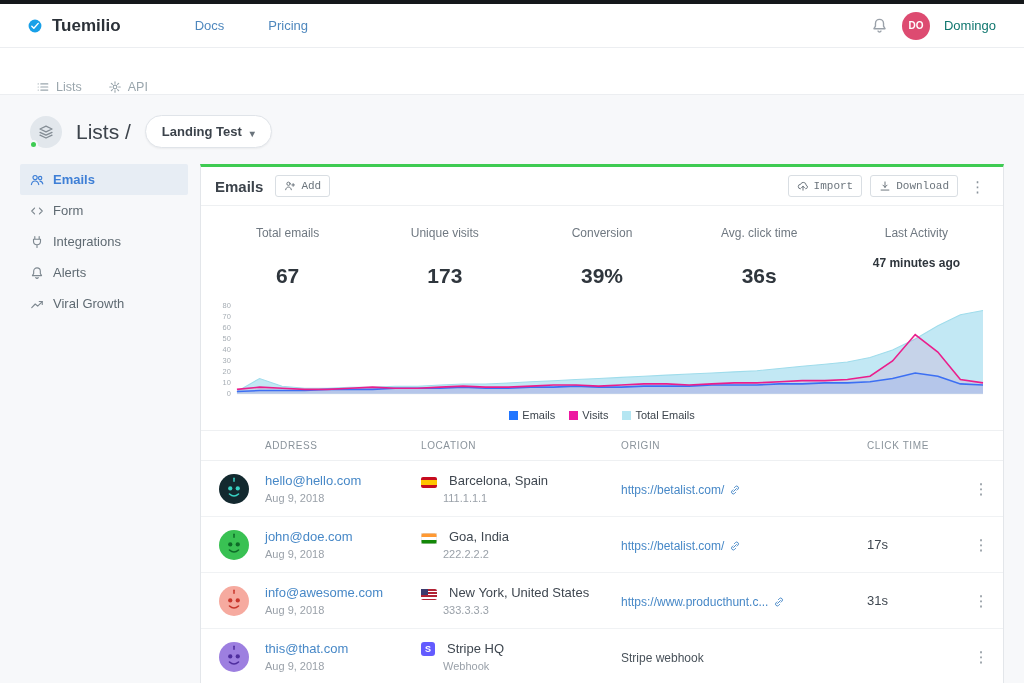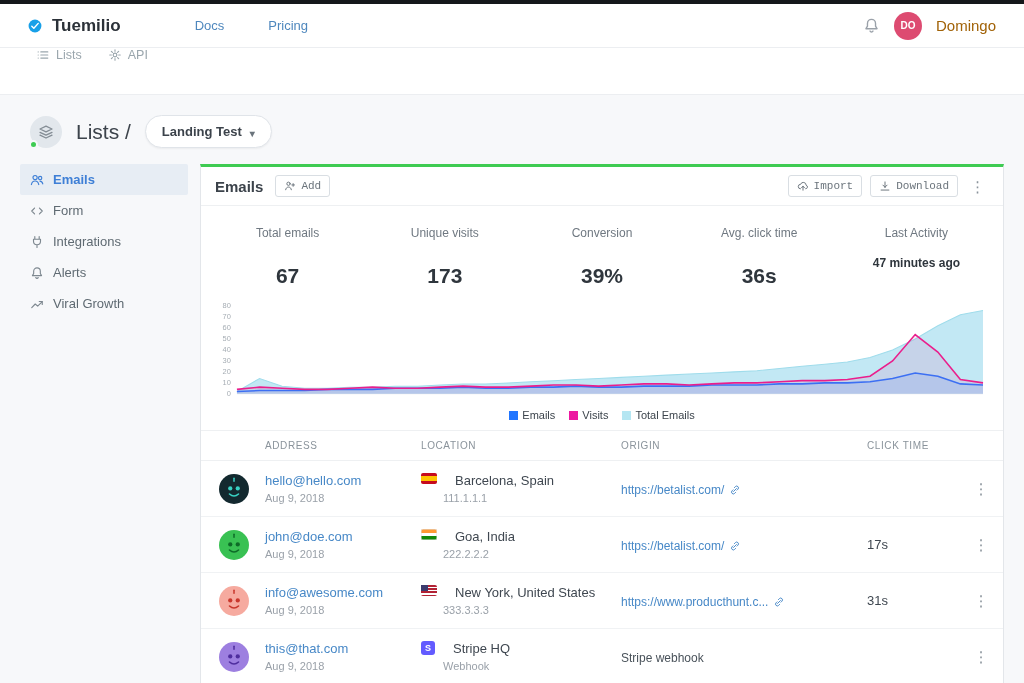--- a/index.html
+++ b/index.html
@@ -11,22 +11,22 @@
   .logo svg{width:30px;height:30px;display:block}
   .brand-name{font-size:17px;font-weight:700;color:#2b3138}
   .appnav{display:flex;gap:44px;margin-left:74px}
   .appnav a{color:#4e87bd;font-size:13px;text-decoration:none;cursor:pointer}
   .appbar-right{margin-left:auto;display:flex;align-items:center;gap:14px}
   .icn{display:inline-flex;align-items:center;justify-content:center;color:inherit}
   .icn svg{width:14px;height:14px;display:block}
   .icn.bell-lg svg{width:17px;height:17px}
   .bell-wrap{color:#9aa1a9;cursor:pointer}
   .user-avatar{width:28px;height:28px;border-radius:50%;background:#dd4b71;color:#fff;font-size:10px;font-weight:700;display:flex;align-items:center;justify-content:center;cursor:pointer}
-  .user-name{font-size:15px;color:#a16207;cursor:pointer}
-  .subnav{height:47px;background:#fff;display:flex;align-items:flex-start;gap:26px;padding:0 36px;border-bottom:1px solid #eceef1}
+  .user-name{font-size:13px;color:#0f766e;cursor:pointer}
+  .subnav{height:47px;background:#fff;display:flex;align-items:flex-end;gap:26px;padding:0 36px;border-bottom:1px solid #eceef1}
   .subnav-item{display:flex;align-items:center;gap:6px;color:#9aa6ad;font-size:12.5px;cursor:pointer}
   .page-head{display:flex;align-items:center;gap:14px;padding:20px 0 16px 30px}
   .ph-icon{position:relative;width:32px;height:32px;border-radius:50%;background:#e2e7ec;display:flex;align-items:center;justify-content:center;color:#848d95}
   .ph-icon svg{width:16px;height:16px}
   .ph-dot{position:absolute;left:-1px;bottom:-1px;width:9px;height:9px;border-radius:50%;background:#3ecb52;border:2px solid #f7f8fa}
   .page-title{font-size:21px;font-weight:400;color:#3c434b}
   .list-pill{display:flex;align-items:flex-end;gap:8px;background:#fff;border:1px solid #e0e4e9;border-radius:18px;padding:8px 16px;font-size:13px;font-weight:700;color:#3c434b;box-shadow:0 1px 2px rgba(0,0,0,.05);cursor:pointer}
   .content{display:flex;align-items:flex-start;padding:0 20px}
   .sidebar{width:168px;flex:none}
   .side-item{display:flex;align-items:center;gap:9px;padding:8px 10px;font-size:13px;color:#5f6a72;border-radius:2px;cursor:pointer}
@@ -51,21 +51,21 @@
   .legend{display:flex;justify-content:center;gap:14px;padding:5px 0 9px;font-size:11px;color:#3c444c}
   .leg-item{display:inline-flex;align-items:center;gap:4px}
   .swatch{display:inline-block;width:9px;height:9px}
   .thead,.trow{display:grid;grid-template-columns:64px 156px 200px 1fr 92px 44px;align-items:center}
   .thead{border-top:1px solid #eef0f2;border-bottom:1px solid #eef0f2;padding:9px 0;color:#8a939b;font-size:10px;letter-spacing:.6px}
   .trow{border-bottom:1px solid #f0f2f4;padding:12px 0}
   .avatar{width:30px;height:30px;border-radius:50%;margin-left:18px;display:block}
   .avatar svg{width:30px;height:30px;display:block}
   .email-link{color:#4788c7;font-size:13px;cursor:pointer}
   .sub{color:#9aa1a9;font-size:11px;margin-top:4px}
-  .loc-line{display:flex;align-items:flex-start;gap:18px;font-size:13px;color:#3f4750}
+  .loc-line{display:flex;align-items:flex-end;gap:12px;font-size:13px;color:#3f4750}
   .loc .sub{margin-left:22px}
   .flag{width:16px;height:11px;border-radius:2px;flex:none;display:inline-block}
   .flag.es{background:linear-gradient(180deg,#c60b1e 0 25%,#ffc400 25% 75%,#c60b1e 75% 100%)}
   .flag.in{background:linear-gradient(180deg,#ff9933 0 33%,#ffffff 33% 66%,#138808 66% 100%);box-shadow:inset 0 0 0 .5px #e0e0e0}
   .flag.us{position:relative;background:repeating-linear-gradient(180deg,#b22234 0 1.6px,#fff 1.6px 3.2px)}
   .flag.us::after{content:"";position:absolute;left:0;top:0;width:7px;height:6px;background:#3c3b6e}
   .stripe-badge{width:14px;height:14px;border-radius:3px;background:#635bff;color:#fff;font-size:9px;font-weight:700;display:inline-flex;align-items:center;justify-content:center;flex:none}
   .origin-link{color:#4788c7;font-size:12px;display:inline-flex;align-items:center;gap:5px;cursor:pointer}
   .origin-link .icn svg{width:12px;height:12px}
   .origin-plain{font-size:12px;color:#49525a}

